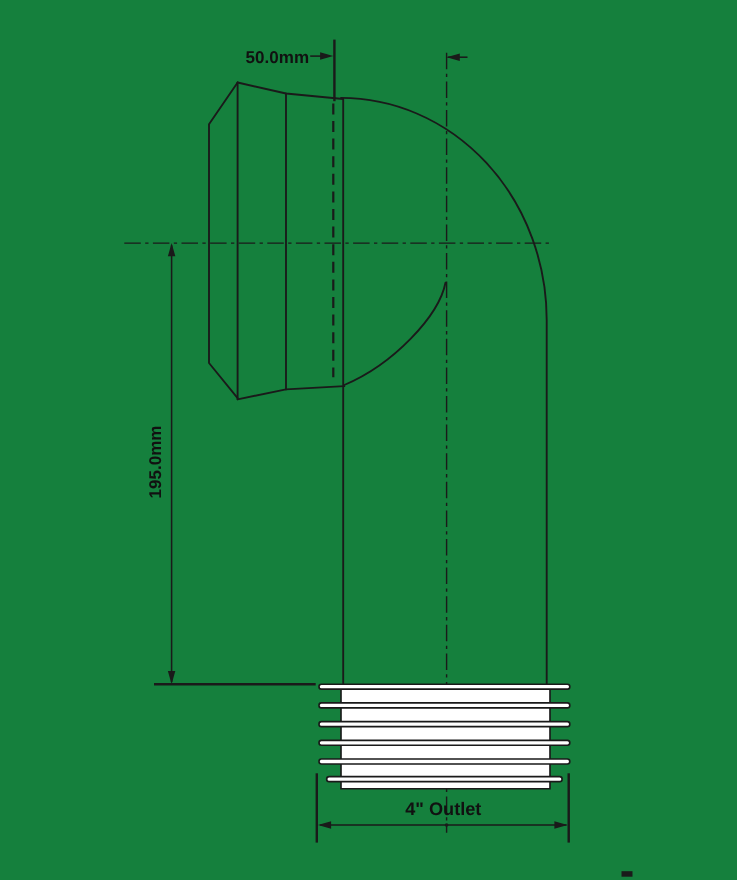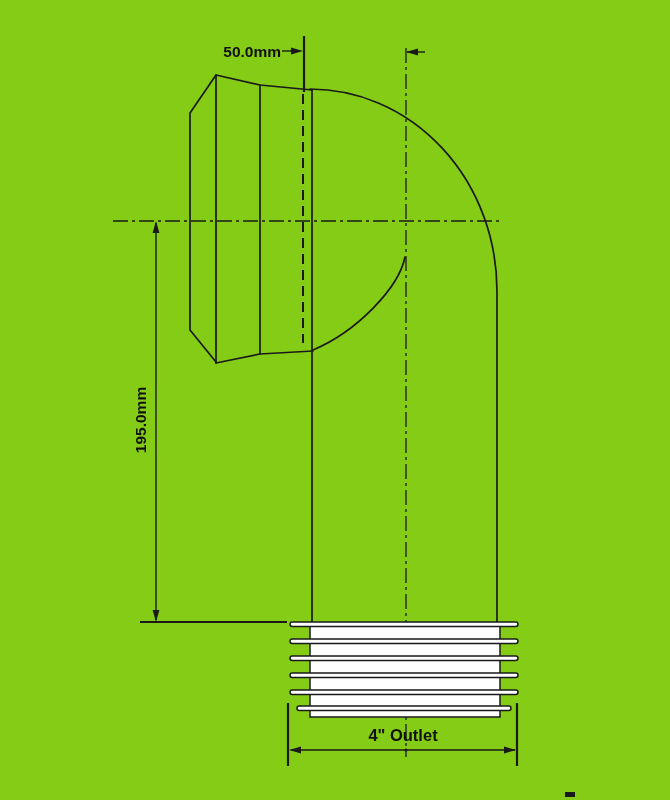--- a/index.html
+++ b/index.html
@@ -4,21 +4,21 @@
 <style>
   html, body {
     margin: 0;
     padding: 0;
     background: #ffffff;
   }
   .canvas {
     position: relative;
     width: 670px;
     height: 800px;
-    background: #84cc16;
+    background: #15803d;
     overflow: hidden;
     font-family: "Liberation Sans", sans-serif;
   }
   svg text {
     font-family: "Liberation Sans", "DejaVu Sans", sans-serif;
     font-weight: 700;
     fill: #111111;
   }
   .outline   { stroke: #1a1a1a; stroke-width: 1.7; fill: none; stroke-linejoin: round; stroke-linecap: round; }
   .thinline  { stroke: #1a1a1a; stroke-width: 1.4; fill: none; }

